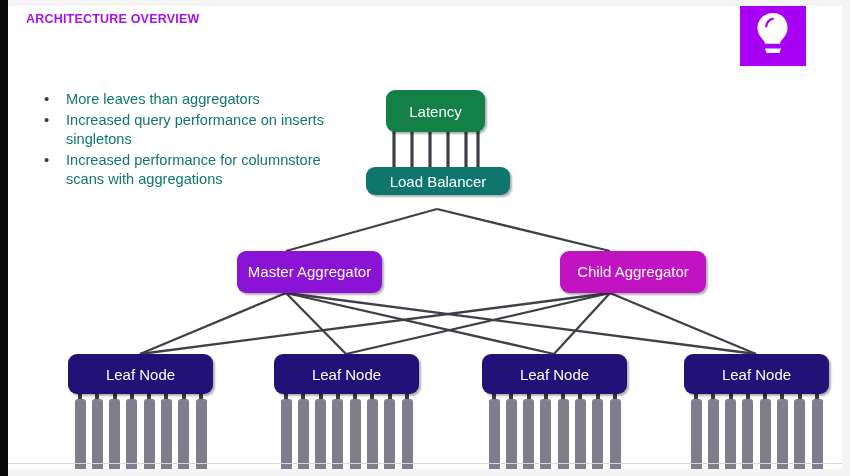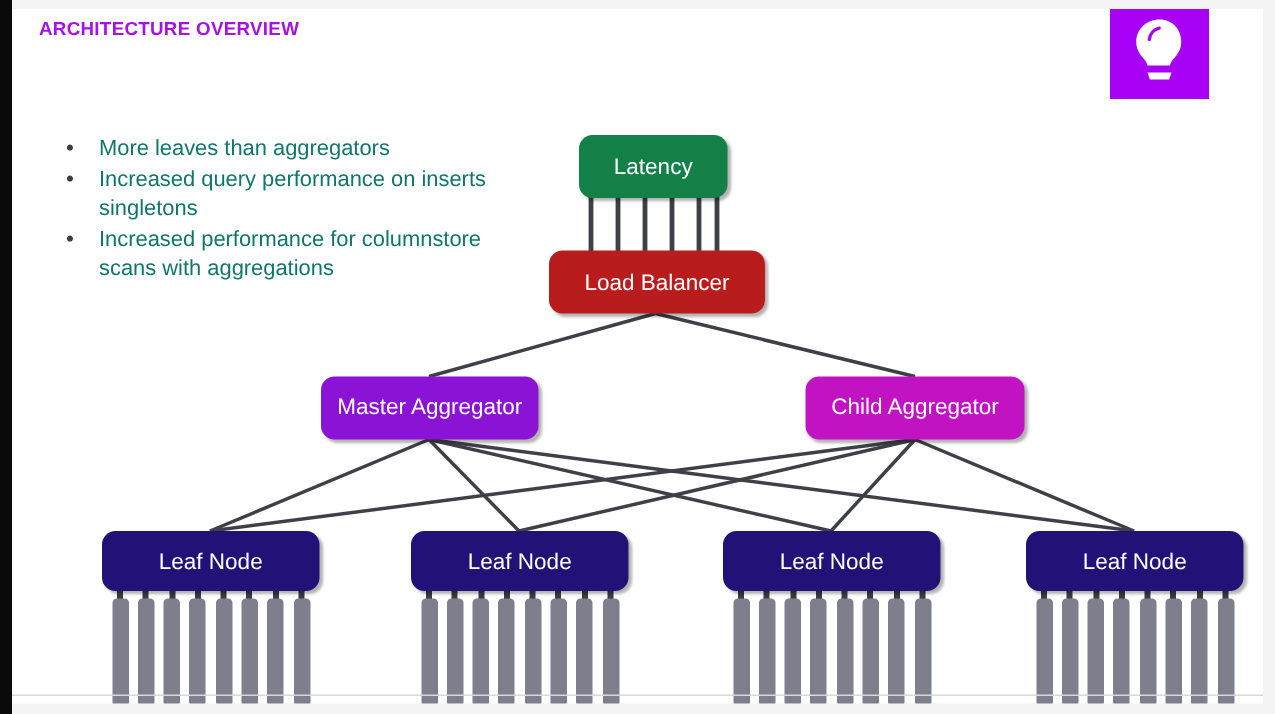--- a/index.html
+++ b/index.html
@@ -55,21 +55,21 @@
     position:absolute;left:0;top:0;width:834px;height:463px;
   }
   .node{
     position:absolute;box-sizing:border-box;
     display:flex;align-items:center;justify-content:center;
     text-align:center;color:#ffffff;
     font-size:15px;line-height:17px;
     border-radius:9px;
     box-shadow:2px 2px 2px rgba(0,0,0,.30);
   }
-  .node.two-line{font-size:15px;line-height:18px;}
+  .node.two-line{font-size:15px;line-height:18px;margin-left:23px;}
   .disk{
     position:absolute;width:11px;
     background:#7e7e8c;border-radius:3px;
   }
   .stem{
     position:absolute;width:4px;background:#3b3b44;
   }
   #bottomline{
     position:absolute;left:0;top:457px;width:834px;height:1px;
     background:#d8d8d8;
@@ -199,21 +199,21 @@
         <div class="stem" style="left: 789.714px; top: 386px; height: 16px;"></div>
         <div class="disk" style="left: 786.214px; top: 393px; height: 72px;"></div>
         <div class="stem" style="left: 807px; top: 386px; height: 16px;"></div>
         <div class="disk" style="left: 803.5px; top: 393px; height: 72px;"></div>
       </div>
 
     <div class="node" style="left:378px;top:84px;width:99px;height:42px;background:#138048;">
       <span>Latency</span>
     </div>
 
-    <div class="node" style="left:358px;top:161px;width:144px;height:42px;background:#b91c1c;">
+    <div class="node" style="left:358px;top:161px;width:144px;height:28px;background:#0f766e;">
       <span>Load Balancer</span>
     </div>
 
     <div class="node two-line" style="left:206px;top:245px;width:145px;height:42px;background:#8a13d6;">
       <span>Master Aggregator</span>
     </div>
 
     <div class="node two-line" style="left:529px;top:245px;width:146px;height:42px;background:#c213c2;">
       <span>Child Aggregator</span>
     </div>

